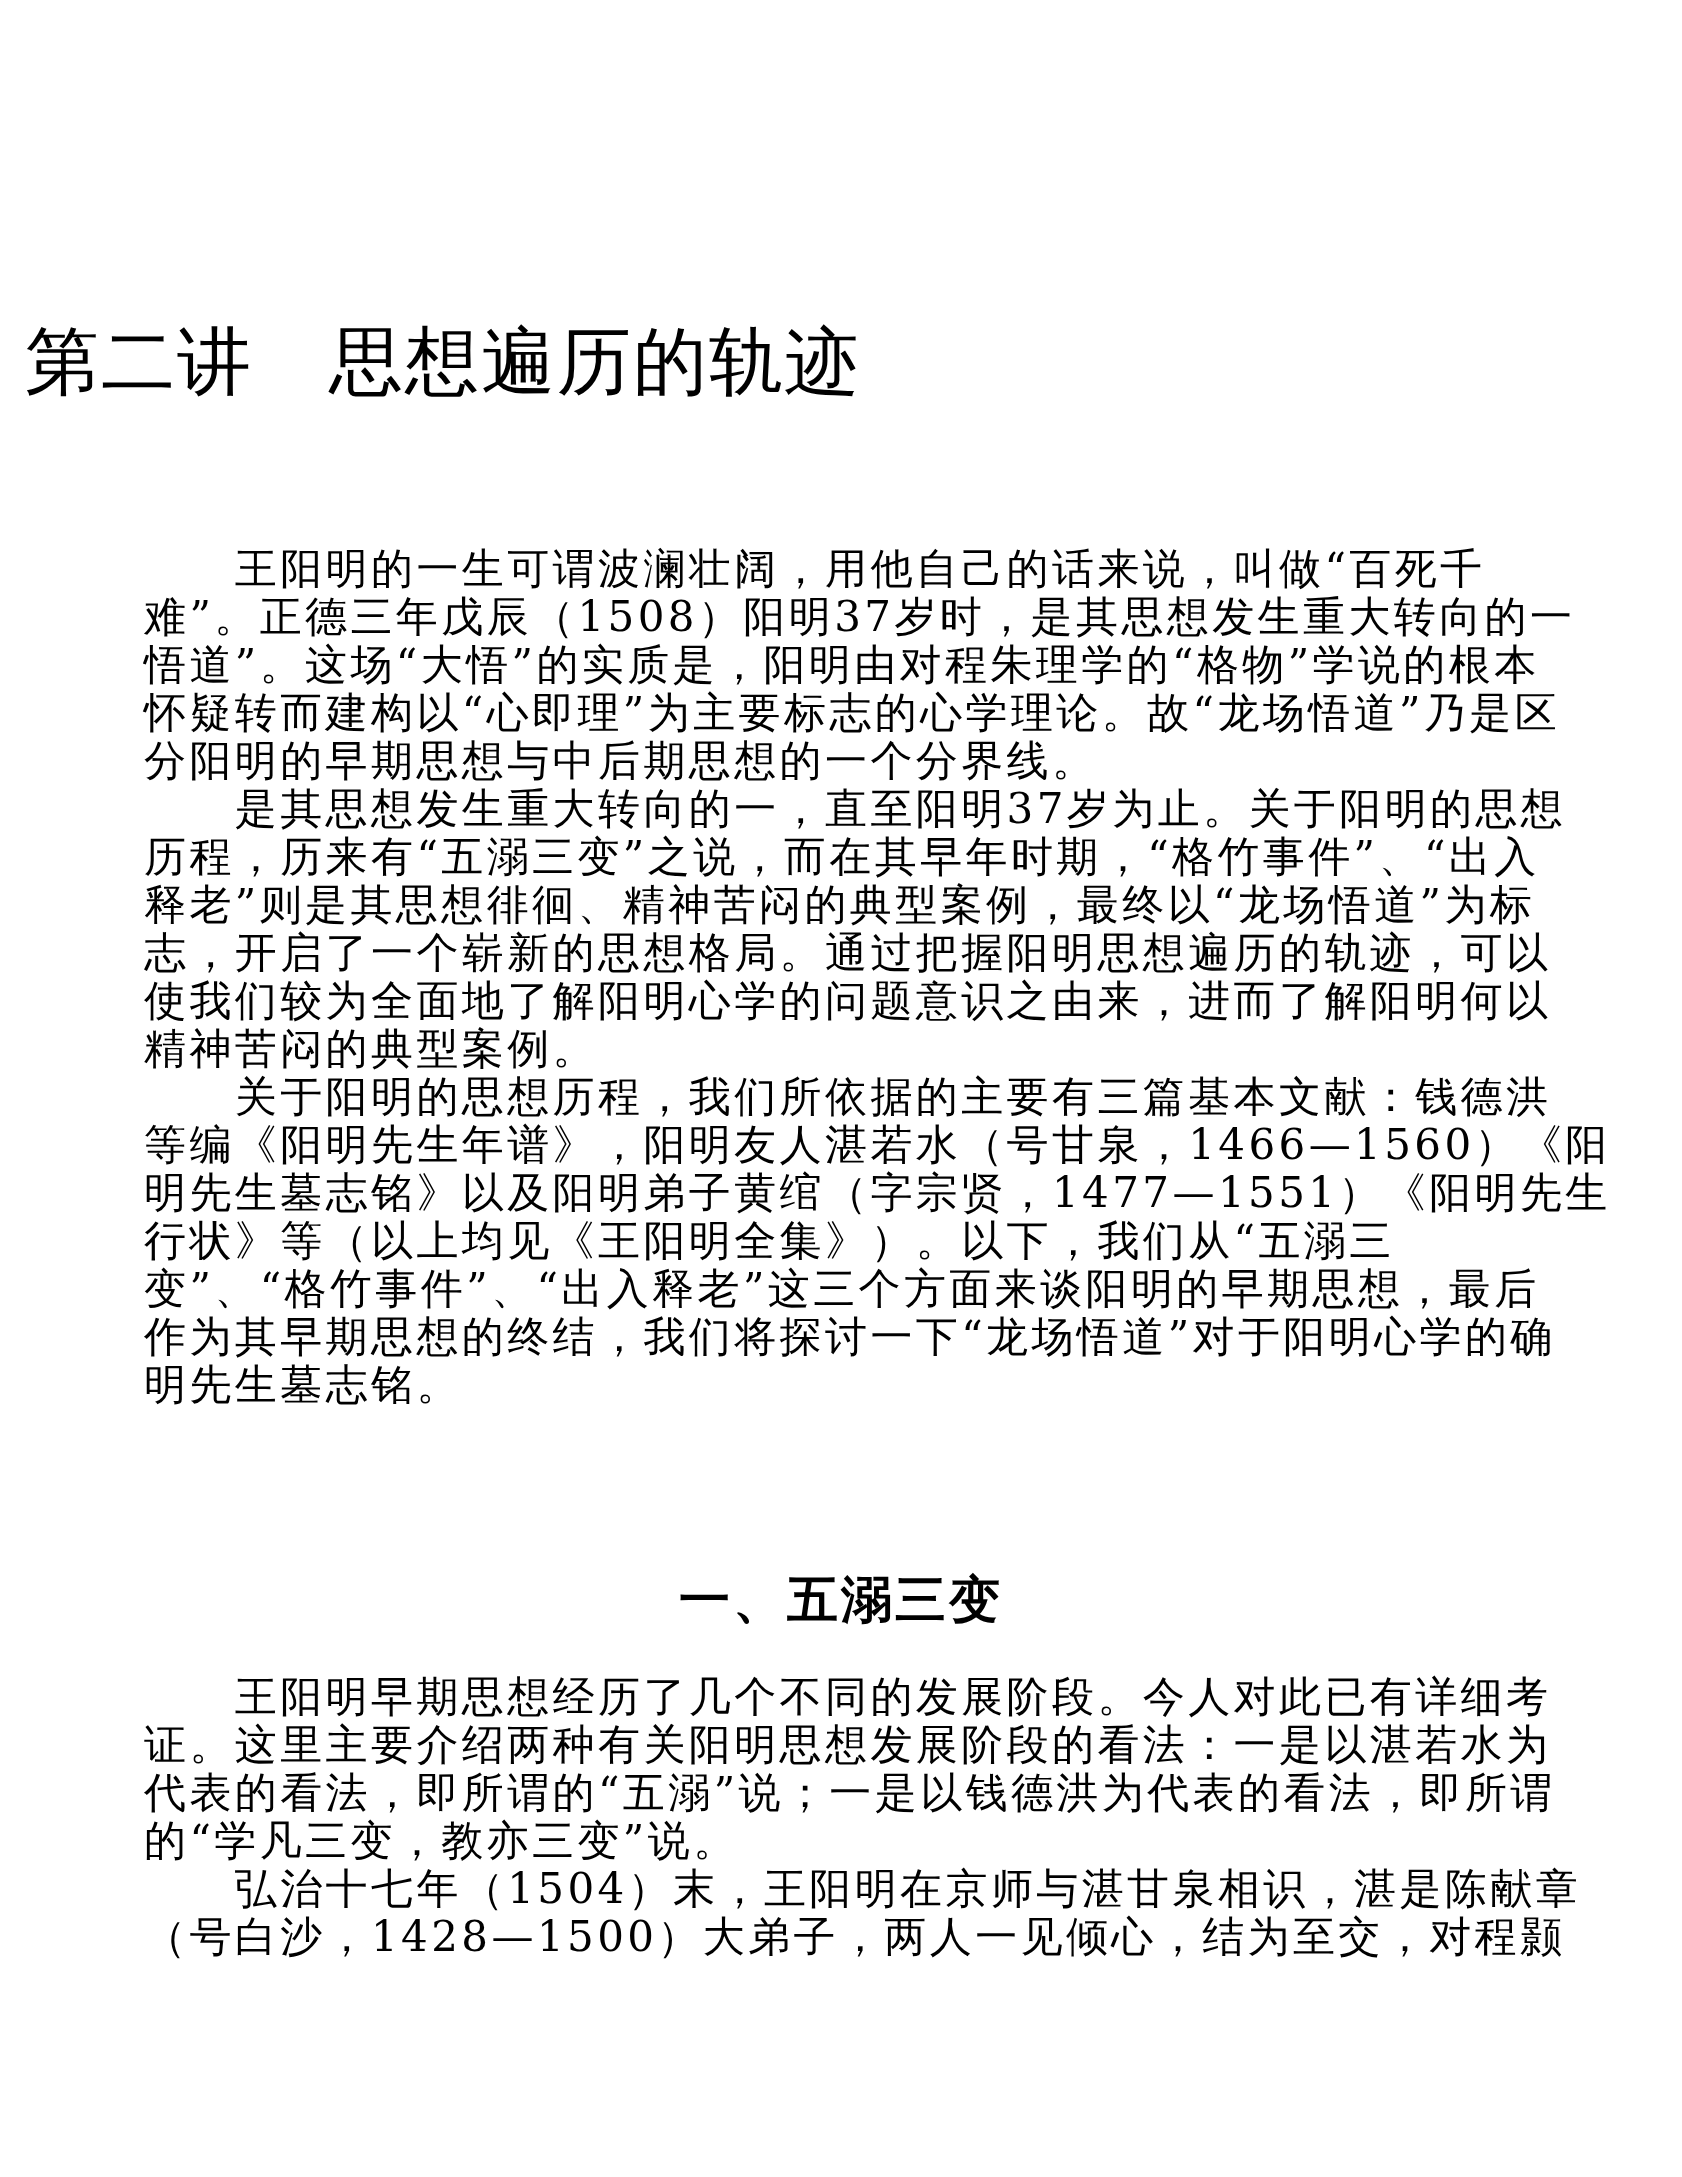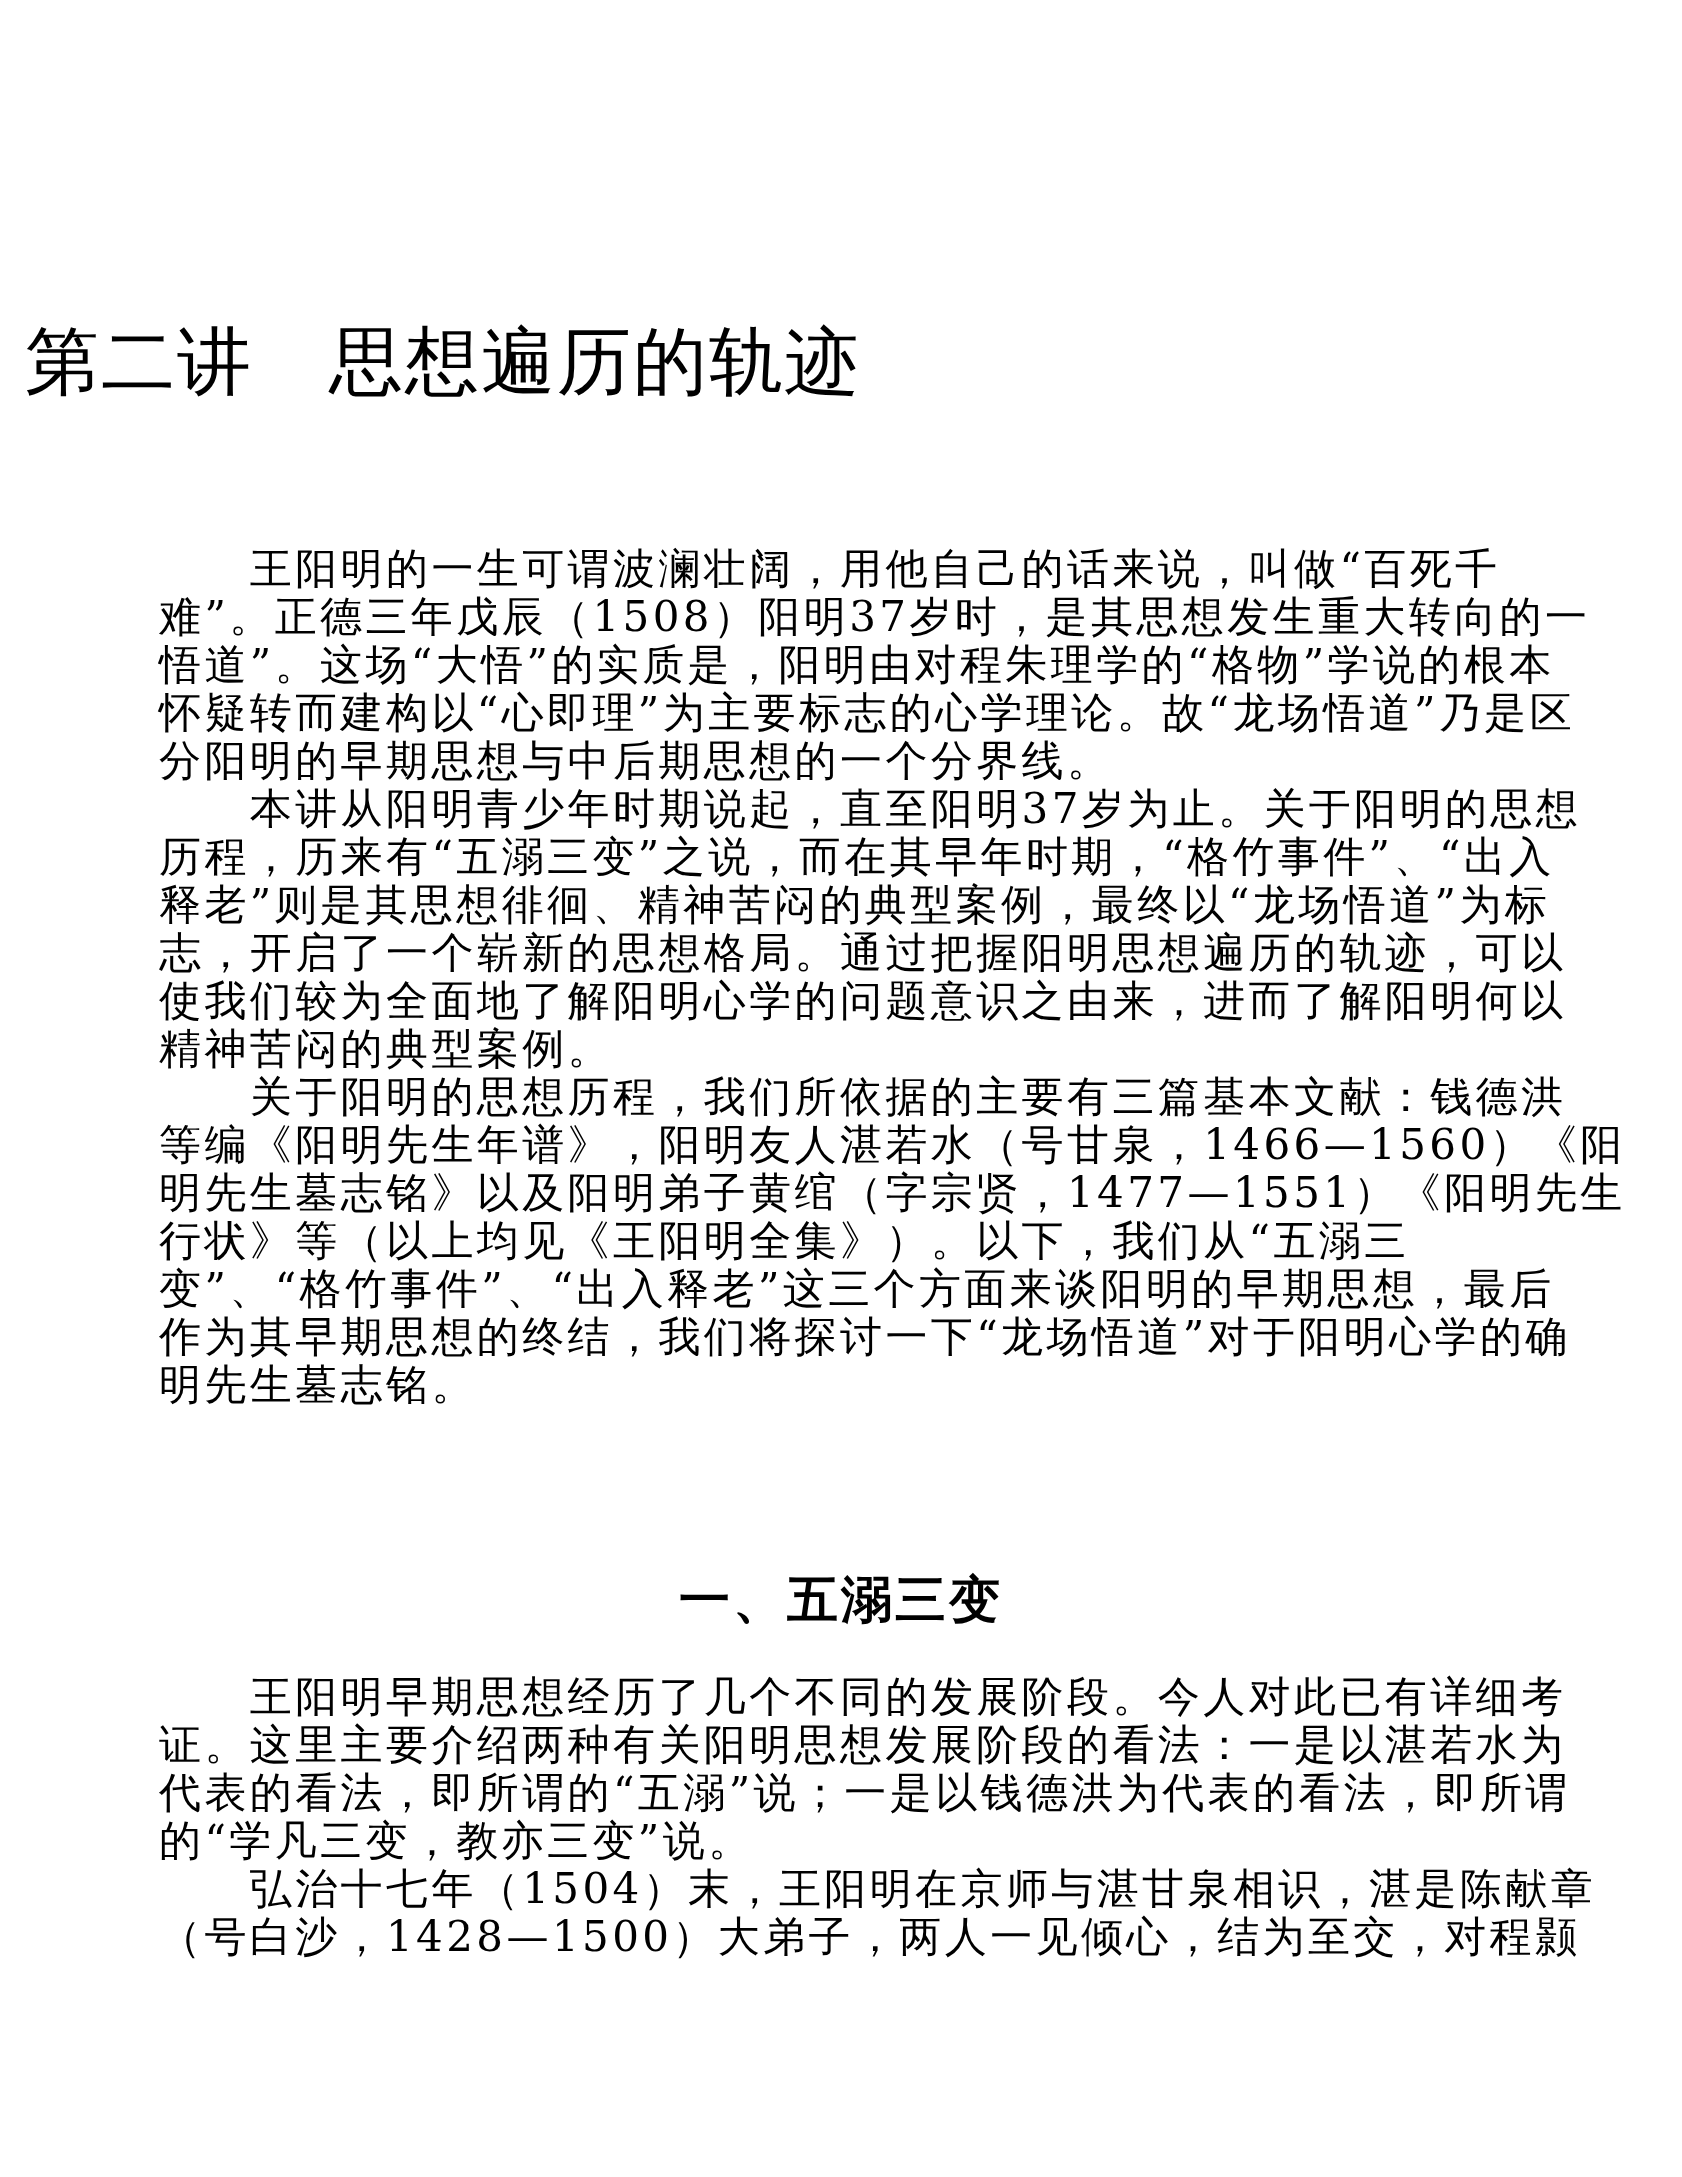--- a/index.html
+++ b/index.html
@@ -24,21 +24,21 @@
     text-align: left;
     font-size: 74px;
     line-height: 89px;
     font-weight: 400;
     letter-spacing: 2px;
     white-space: pre;
     padding-left: 25px;
   }
   .text-block {
     position: absolute;
-    left: 159px;
+    left: 144px;
     width: 1406px;
   }
   .text-block .text-line {
     font-size: 42px;
     line-height: 48px;
     letter-spacing: 3.4px;
     white-space: pre;
   }
   .block-1 { top: 545px; }
   .block-2 { top: 1673px; }
@@ -61,21 +61,21 @@
 <div class="page">
 
   <h1 class="doc-title">第二讲　思想遍历的轨迹</h1>
 
   <div class="text-block block-1">
       <div class="text-line">　　王阳明的一生可谓波澜壮阔，用他自己的话来说，叫做“百死千</div>
       <div class="text-line">难”。正德三年戊辰（1508）阳明37岁时，是其思想发生重大转向的一</div>
       <div class="text-line">悟道”。这场“大悟”的实质是，阳明由对程朱理学的“格物”学说的根本</div>
       <div class="text-line">怀疑转而建构以“心即理”为主要标志的心学理论。故“龙场悟道”乃是区</div>
       <div class="text-line">分阳明的早期思想与中后期思想的一个分界线。</div>
-      <div class="text-line">　　本讲从阳明青少年时期说起，直至阳明37岁为止。关于阳明的思想</div>
+      <div class="text-line">　　是其思想发生重大转向的一，直至阳明37岁为止。关于阳明的思想</div>
       <div class="text-line">历程，历来有“五溺三变”之说，而在其早年时期，“格竹事件”、“出入</div>
       <div class="text-line">释老”则是其思想徘徊、精神苦闷的典型案例，最终以“龙场悟道”为标</div>
       <div class="text-line">志，开启了一个崭新的思想格局。通过把握阳明思想遍历的轨迹，可以</div>
       <div class="text-line">使我们较为全面地了解阳明心学的问题意识之由来，进而了解阳明何以</div>
       <div class="text-line">精神苦闷的典型案例。</div>
       <div class="text-line">　　关于阳明的思想历程，我们所依据的主要有三篇基本文献：钱德洪</div>
       <div class="text-line">等编《阳明先生年谱》，阳明友人湛若水（号甘泉，1466—1560）《阳</div>
       <div class="text-line">明先生墓志铭》以及阳明弟子黄绾（字宗贤，1477—1551）《阳明先生</div>
       <div class="text-line">行状》等（以上均见《王阳明全集》）。以下，我们从“五溺三</div>
       <div class="text-line">变”、“格竹事件”、“出入释老”这三个方面来谈阳明的早期思想，最后</div>

